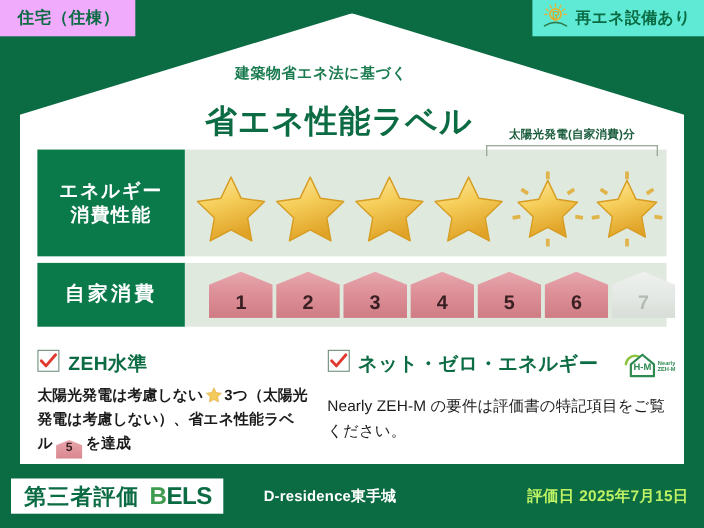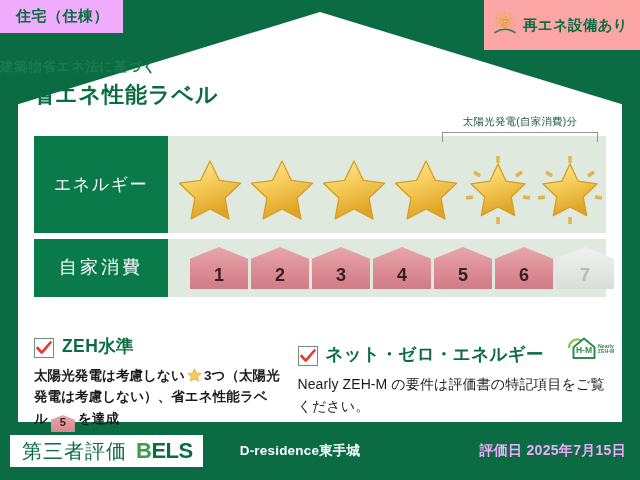--- a/index.html
+++ b/index.html
@@ -45,56 +45,56 @@
     font-weight: bold;
     letter-spacing: 0.5px;
     z-index: 6;
   }
 
   
   .renew-badge {
     position: absolute;
     right: 0px;
     top: 0px;
-    height: 50px;
+    height: 33px;
     padding: 0 12px 0 8px;
-    background: #fca5a5;
+    background: #5eead4;
     display: flex;
     align-items: center;
     gap: 5px;
     z-index: 6;
   }
   .renew-badge .renew-text {
     color: #0b6b43;
     font-size: 14.5px;
     font-weight: bold;
     letter-spacing: 0.3px;
   }
 
   
   .heading-wrap {
     position: absolute;
     left: 0;
     top: 58px;
     width: 584px;
-    text-align: left;
+    text-align: center;
     z-index: 5;
   }
   .heading-sub {
     color: #1a7a4f;
     font-size: 13.5px;
     font-weight: bold;
     letter-spacing: 0.6px;
   }
   .heading-main {
     color: #0b6b43;
-    font-size: 22px;
+    font-size: 29px;
     font-weight: bold;
     letter-spacing: 1px;
-    margin-top: 4px;
+    margin-top: 15px;
     padding-left: 32px;
   }
 
   
   .perf-block {
     position: absolute;
     left: 34px;
     top: 136px;
     width: 572px;
     z-index: 5;
@@ -110,21 +110,21 @@
 
   .perf-key {
     width: 134px;
     flex: 0 0 134px;
     background: #0b7a4b;
     color: #ffffff;
     display: flex;
     flex-direction: column;
     align-items: center;
     justify-content: center;
-    font-weight: normal;
+    font-weight: bold;
     line-height: 1.28;
     letter-spacing: 1.5px;
   }
   .perf-row.energy .perf-key { font-size: 17px; }
   .perf-row.insul  .perf-key { font-size: 18px; letter-spacing: 3px; }
 
   .perf-val {
     flex: 1 1 auto;
     position: relative;
     display: flex;
@@ -151,21 +151,21 @@
 
   
   .solar-caption {
     position: absolute;
     right: 6px;
     top: -21px;
     width: 160px;
     text-align: center;
     color: #1a5c3c;
     font-size: 10.5px;
-    font-weight: normal;
+    font-weight: bold;
     letter-spacing: 0.2px;
     white-space: nowrap;
   }
   .solar-bracket {
     position: absolute;
     right: 8px;
     top: -4px;
     width: 156px;
     height: 10px;
     border: 1.4px solid #8a9a86;
@@ -209,23 +209,22 @@
     left: 34px;
     top: 318px;
     width: 580px;
     display: flex;
     gap: 16px;
     z-index: 5;
   }
   .check-col { flex: 1 1 50%; }
   .check-head {
     display: flex;
-    align-items: flex-end;
+    align-items: flex-start;
     gap: 8px;
-    margin-top: 16px;
   }
   .check-box {
     width: 20px;
     height: 20px;
     flex: 0 0 20px;
     border: 1.6px solid #6f8f7c;
     background: #fff;
     display: flex;
     align-items: center;
     justify-content: center;
@@ -280,21 +279,21 @@
     margin-left: 10px;
     height: 32px;
     background: #ffffff;
     display: flex;
     align-items: center;
     padding: 0 10px 0 12px;
   }
   .bels-jp {
     color: #0b6b43;
     font-size: 20px;
-    font-weight: normal;
+    font-weight: bold;
     letter-spacing: 1px;
   }
   .bels-en {
     margin-left: 9px;
     font-size: 22px;
     font-weight: bold;
     letter-spacing: -0.5px;
   }
   .bels-b { color: #3f9b4f; }
   .bels-els { color: #0b6b43; }
@@ -304,21 +303,21 @@
     color: #ffffff;
     font-size: 13.5px;
     font-weight: bold;
     letter-spacing: 0.2px;
     padding-left: 27px;
   }
   .eval-wrap {
     margin-left: auto;
     margin-right: 14px;
     text-align: right;
-    color: #f0abfc;
+    color: #bef264;
   }
   .eval-date { font-size: 14px; font-weight: bold; letter-spacing: 0.3px; }
   .eval-id { font-size: 10px; opacity: 0.9; margin-top: 2px; letter-spacing: 0.2px; }
 </style>
 </head>
 <body>
 
 <div id="label-root">
 
   <div class="house-body"></div>
@@ -350,20 +349,21 @@
   <div class="heading-wrap">
     <div class="heading-sub">建築物省エネ法に基づく</div>
     <div class="heading-main">省エネ性能ラベル</div>
   </div>
 
   <div class="perf-block">
 
     <div class="perf-row energy">
       <div class="perf-key">
         <span>エネルギー</span>
+        <span>消費性能</span>
       </div>
       <div class="perf-val">
         <div class="stars-area">
 
           <div class="solar-caption">太陽光発電(自家消費)分</div>
           <div class="solar-bracket"></div>
 
           <div class="star-slot">
             <svg viewBox="0 0 72 72">
               <defs>

